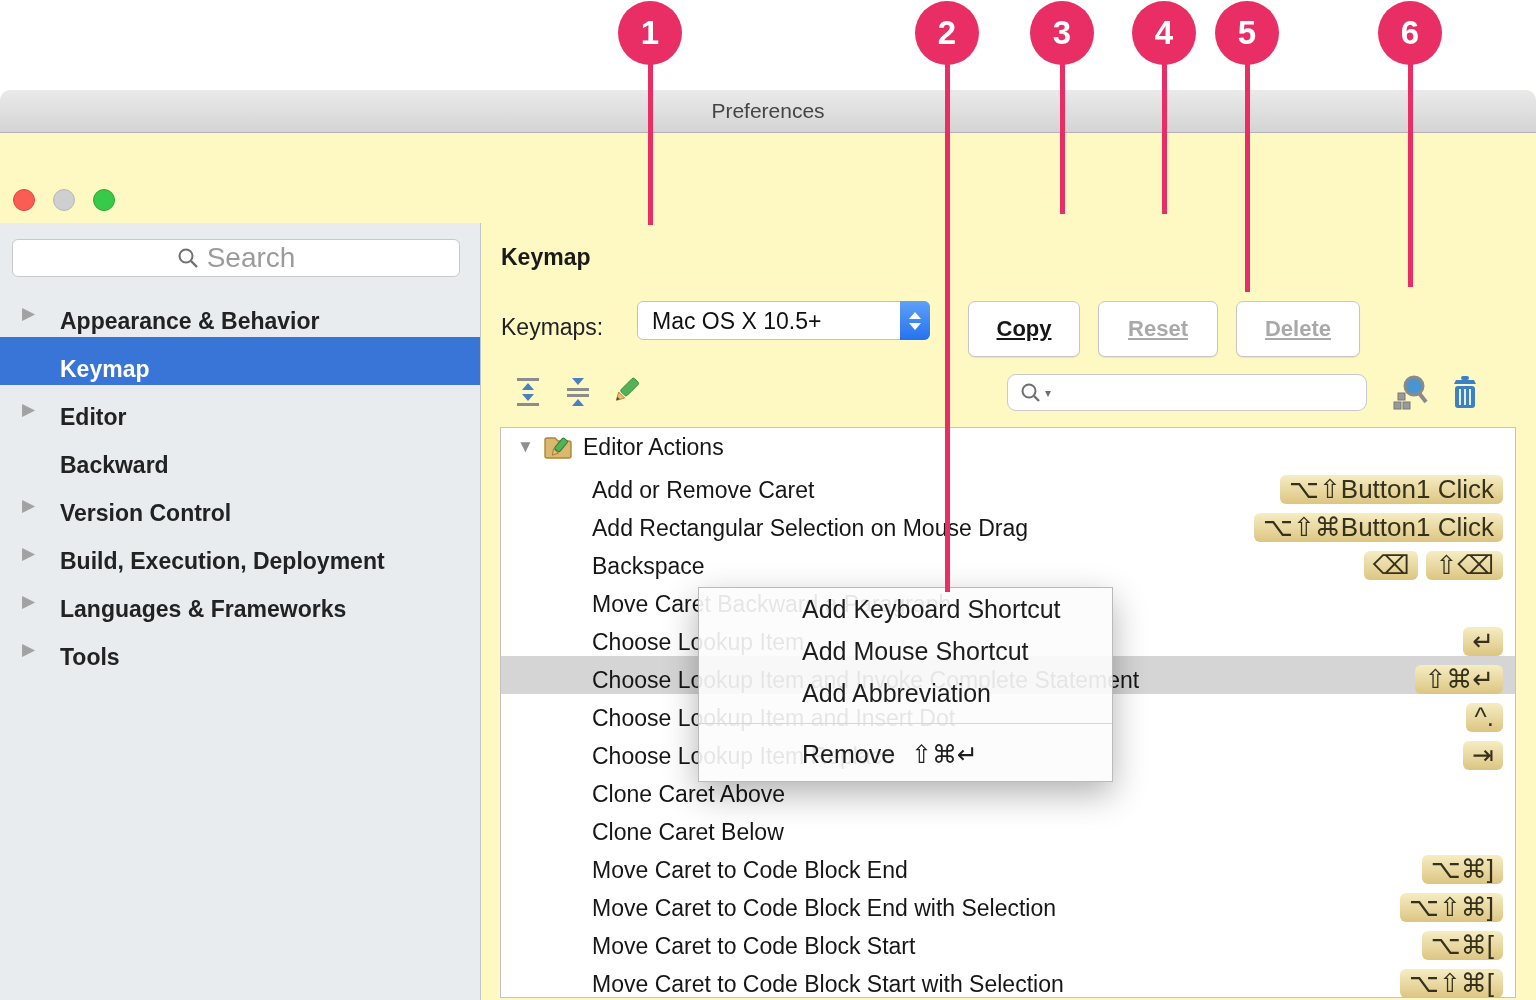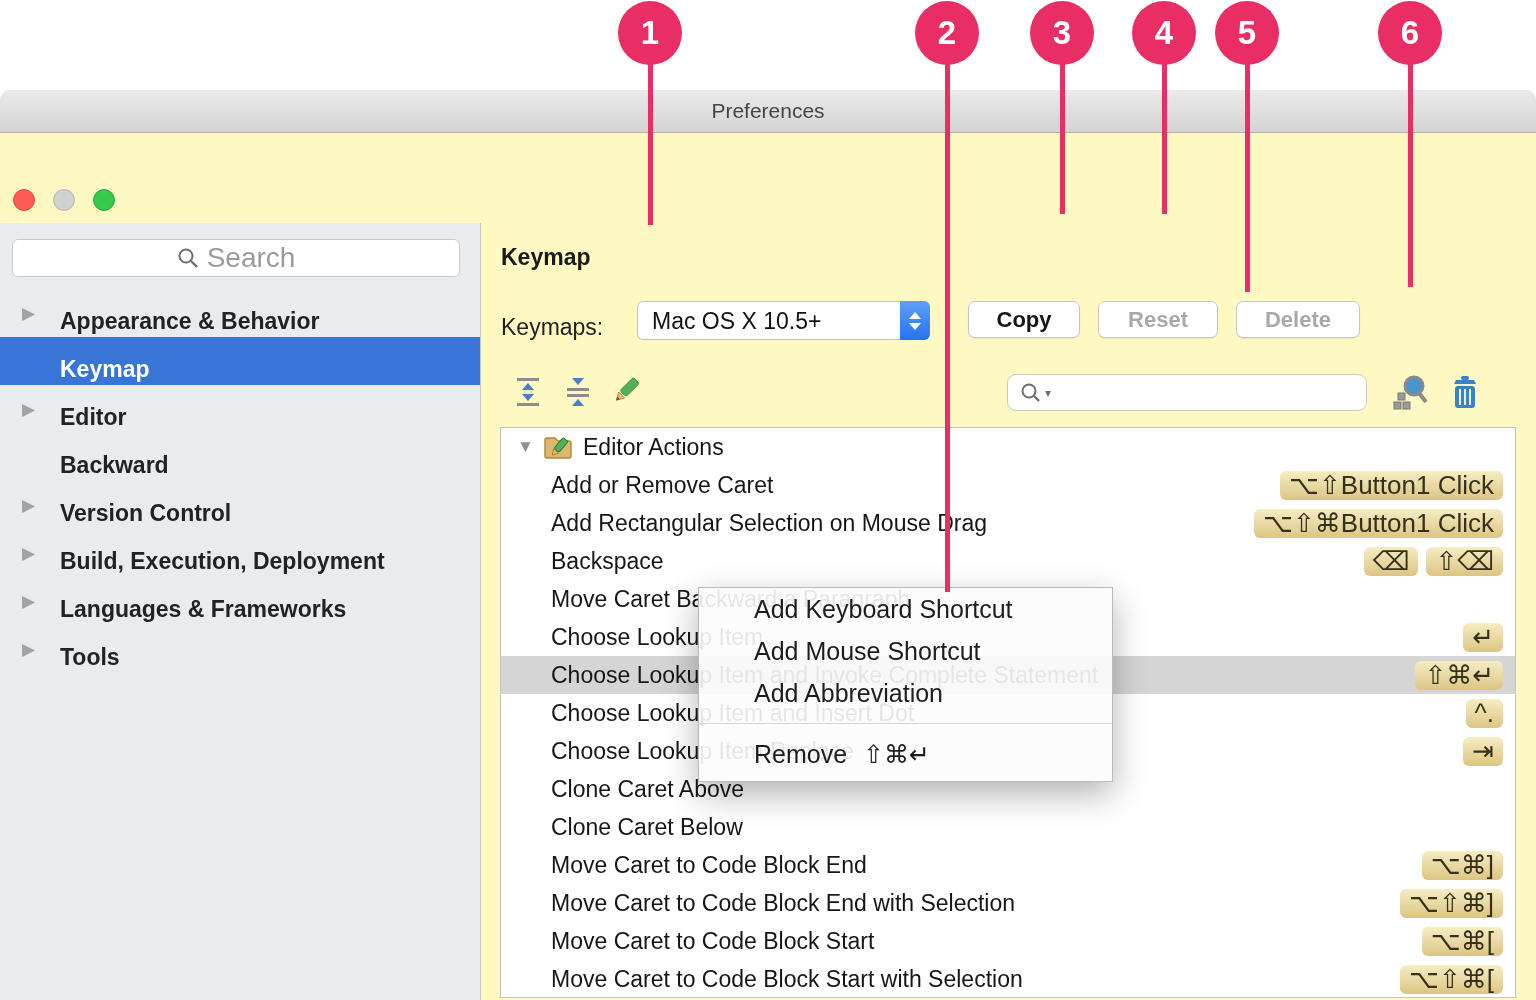--- a/index.html
+++ b/index.html
@@ -39,23 +39,23 @@
   .h-keymap { position:absolute; left:501px; top:154px; font-size:23px; font-weight:bold; color:#1a1a1a; }
   .keymaps-label { position:absolute; left:501px; top:224px; font-size:23px; color:#222; }
   .dropdown { position:absolute; left:637px; top:211px; width:293px; height:39px;
               background:#fff; border:1px solid #c2c2c2; border-radius:6px; }
   .dropdown .val { position:absolute; left:14px; top:6px; font-size:23px; color:#111; }
   .stepper { position:absolute; right:-1px; top:-1px; width:30px; height:39px;
              background:linear-gradient(#5ea1f7,#2572ef); border-radius:0 6px 6px 0;
              display:flex; flex-direction:column; align-items:center; justify-content:center; gap:4px; }
   .tri-up { width:0; height:0; border-left:6px solid transparent; border-right:6px solid transparent; border-bottom:7px solid #fff; }
   .tri-dn { width:0; height:0; border-left:6px solid transparent; border-right:6px solid transparent; border-top:7px solid #fff; }
-  .btn { position:absolute; top:211px; height:37px; background:#fff; border:1px solid #c6c6c6;
+  .btn { position:absolute; top:211px; height:56px; background:#fff; border:1px solid #c6c6c6;
          border-radius:7px; font-size:22px; font-weight:bold; text-align:center;
-         box-shadow:0 1px 1px rgba(0,0,0,0.08); display:flex; align-items:center; justify-content:center; }
+         box-shadow:0 1px 1px rgba(0,0,0,0.08); display:flex; align-items:center; justify-content:center;text-decoration:underline; }
   #btn-copy   { left:968px;  width:112px; color:#161616; }
   #btn-reset  { left:1098px; width:120px; color:#a9a9a9; }
   #btn-delete { left:1236px; width:124px; color:#a9a9a9; }
 
   
   .tool { position:absolute; width:32px; height:34px; display:flex; align-items:center; justify-content:center; }
   #tool-expand   { left:512px; top:285px; }
   #tool-collapse { left:562px; top:285px; }
   #tool-edit     { left:610px; top:283px; }
   .filter-field { position:absolute; left:1007px; top:284px; width:360px; height:37px;
@@ -65,33 +65,33 @@
   .mag-caret { font-size:12px; color:#707070; }
   #icon-findshortcut { position:absolute; left:1392px; top:283px; }
   #icon-trash { position:absolute; left:1448px; top:284px; }
 
   
   .list { position:absolute; left:500px; top:337px; width:1016px; height:571px;
           background:#fff; border:1px solid #c3c3c3; overflow:hidden; }
   .row { height:38px; display:flex; align-items:center; position:relative; }
   .row .lbl { font-size:23px; color:#161616; white-space:nowrap; }
   .row.group { padding-left:16px; }
-  .row.child { padding-left:50px; }
+  .row.child { padding-left:91px;align-items:flex-end; }
   .row.selected { background:#d5d5d5; }
   .expander { font-size:17px; color:#8f8f8f; width:26px; }
   .folder { margin-right:10px; display:flex; }
   .badges { margin-left:auto; margin-right:12px; display:flex; gap:8px; }
   .badge { background:linear-gradient(#f6edc3,#dcc582); border-radius:6px; padding:0 9px;
            height:29px; line-height:29px; font-size:26px; color:#35311b; white-space:nowrap; }
 
   
   .ctx { position:absolute; left:698px; top:587px; width:415px;
          background:rgba(252,252,252,0.9); border:1px solid rgba(150,150,150,0.65);
          box-shadow:0 12px 32px rgba(0,0,0,0.3); z-index:50; padding-bottom:6px; }
-  .ctx-item { height:42px; line-height:42px; padding-left:55px; font-size:25px; color:#1d1d1d; }
+  .ctx-item { height:42px; line-height:42px; padding-left:55px; font-size:25px; color:#1d1d1d;margin-left:48px; }
   .ctx-sep { height:1px; background:#d6d6d6; margin:9px 0 9px 0; }
   .ctx-shortcut { margin-left:16px; }
 
   
   .co { position:absolute; width:64px; height:64px; border-radius:50%; background:#e82e64;
         color:#fff; font-size:33px; font-weight:bold; z-index:100;
         display:flex; align-items:center; justify-content:center; }
   .co-line { position:absolute; width:5px; background:#e82e64; z-index:99; }
   #co1 { left:618px; top:1px; }  #li1 { left:648px; top:60px; height:165px; }
   #co2 { left:915px; top:1px; }  #li2 { left:945px; top:60px; height:532px; }

